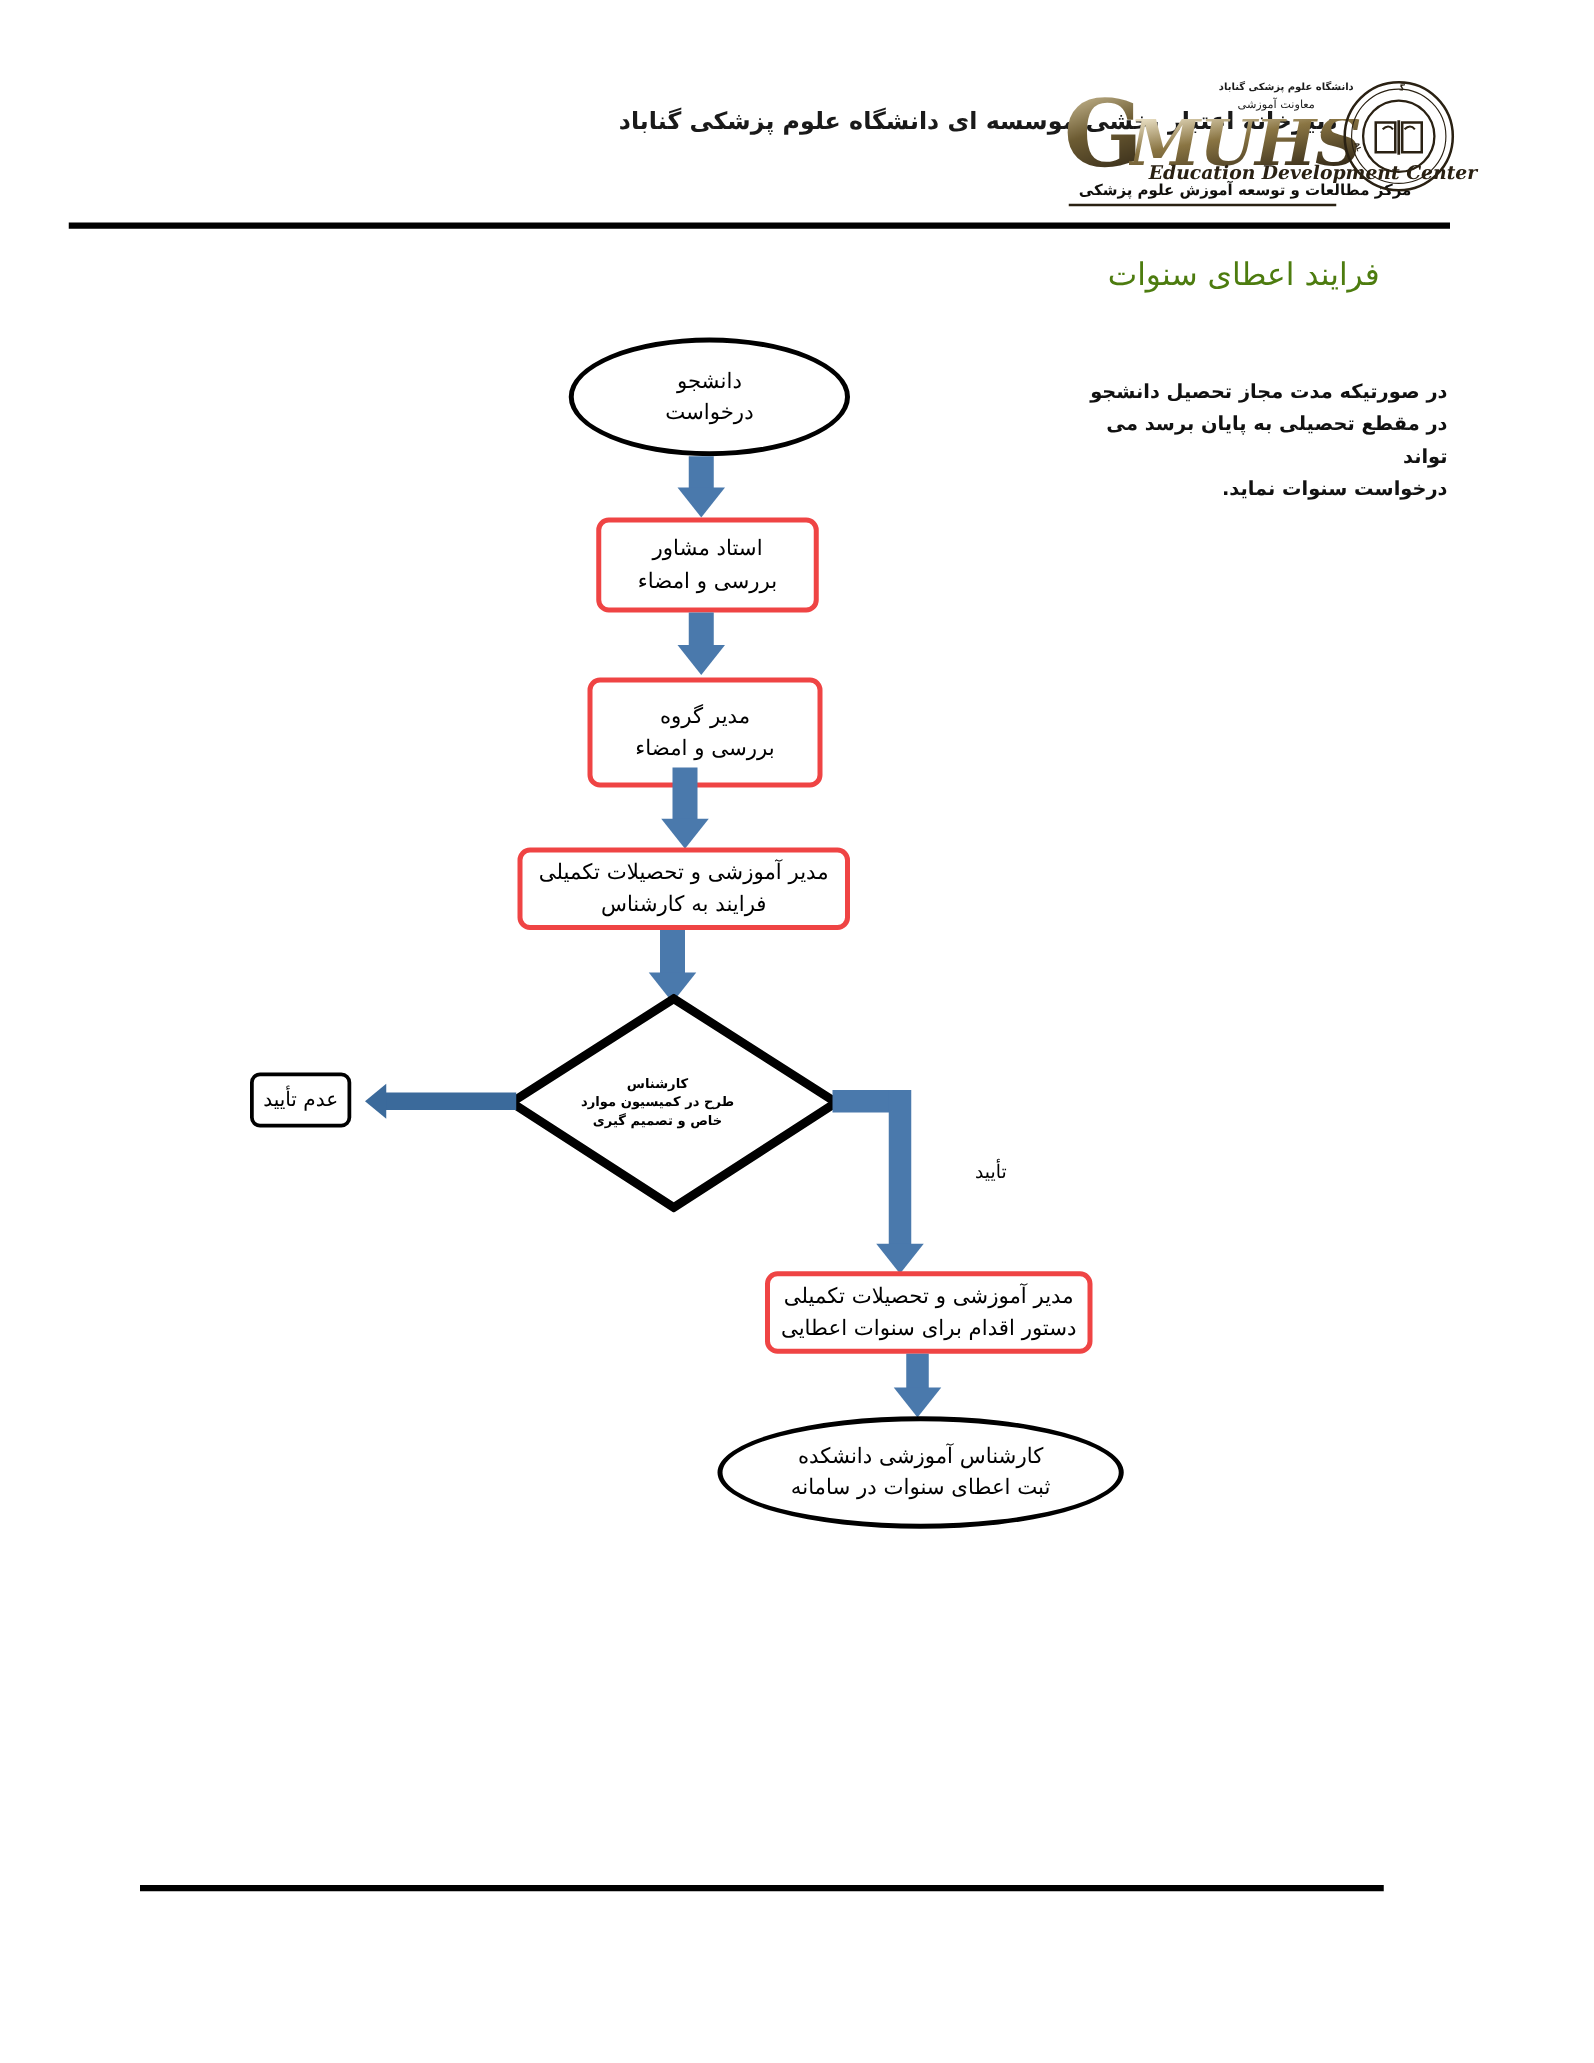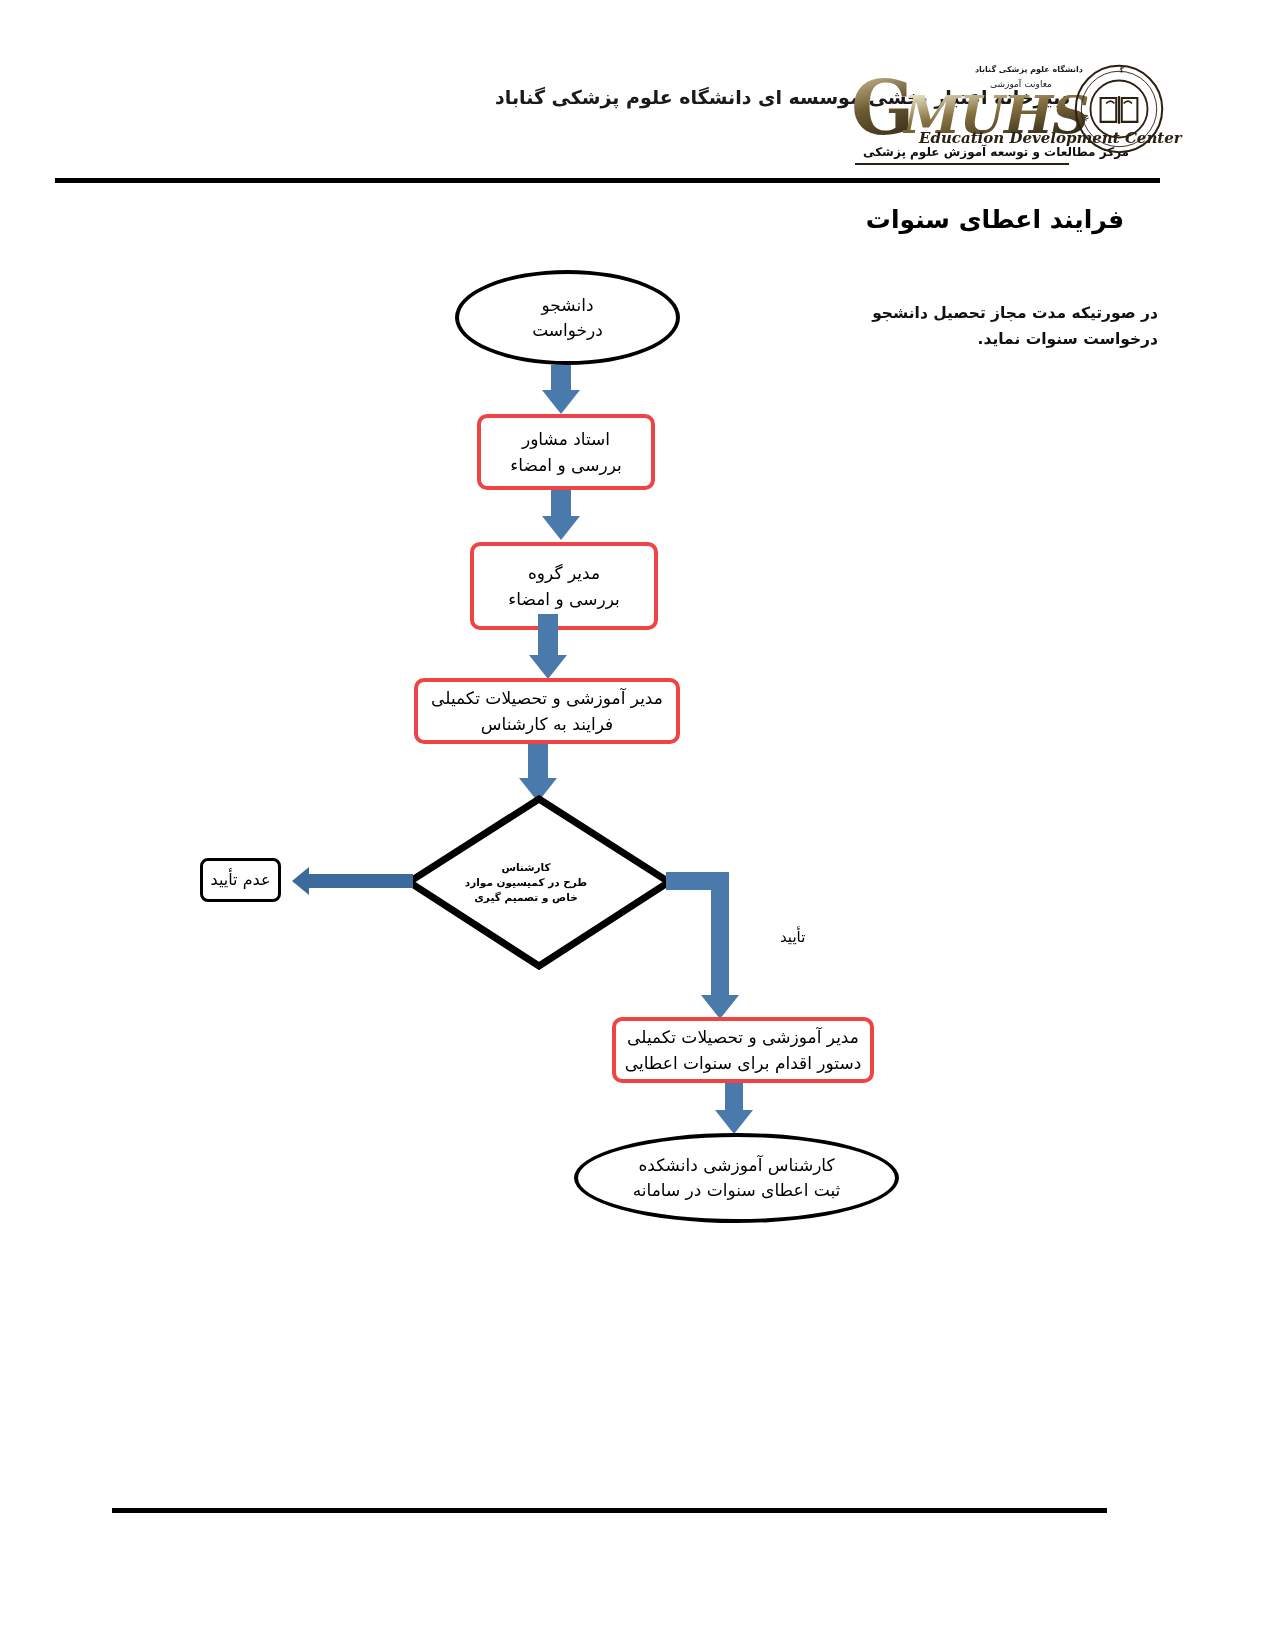--- a/index.html
+++ b/index.html
@@ -152,23 +152,23 @@
   }
 
   
   .doc-title {
     position: absolute;
     left: 845px;
     top: 205px;
     width: 300px;
     text-align: center;
     font-size: 25px;
-    font-weight: bold;
-    direction: rtl;
-    color: #000000;
+    font-weight: normal;
+    direction: rtl;
+    color: #4d7c0f;
     white-space: nowrap;
   }
   .side-note {
     position: absolute;
     left: 848px;
     top: 300px;
     width: 310px;
     text-align: right;
     direction: rtl;
     font-size: 15.5px;
@@ -309,20 +309,21 @@
       </svg>
     </div>
 
     <div class="header-rule"></div>
   </div>
 
   <div class="doc-title">فرایند اعطای سنوات</div>
 
   <div class="side-note">
     <div>در صورتیکه مدت مجاز تحصیل دانشجو</div>
+    <div>در مقطع تحصیلی به پایان برسد می تواند</div>
     <div>درخواست سنوات نماید.</div>
   </div>
 
   <div class="node ellipse" style="left:455px; top:270px; width:225px; height:95px;">
     <span class="line">دانشجو</span>
     <span class="line">درخواست</span>
   </div>
 
   <div class="arrow-v" style="left:551px; top:365px; width:20px; height:28px;"></div>
   <div class="arrow-head-down" style="left:542px; top:390px;"></div>

